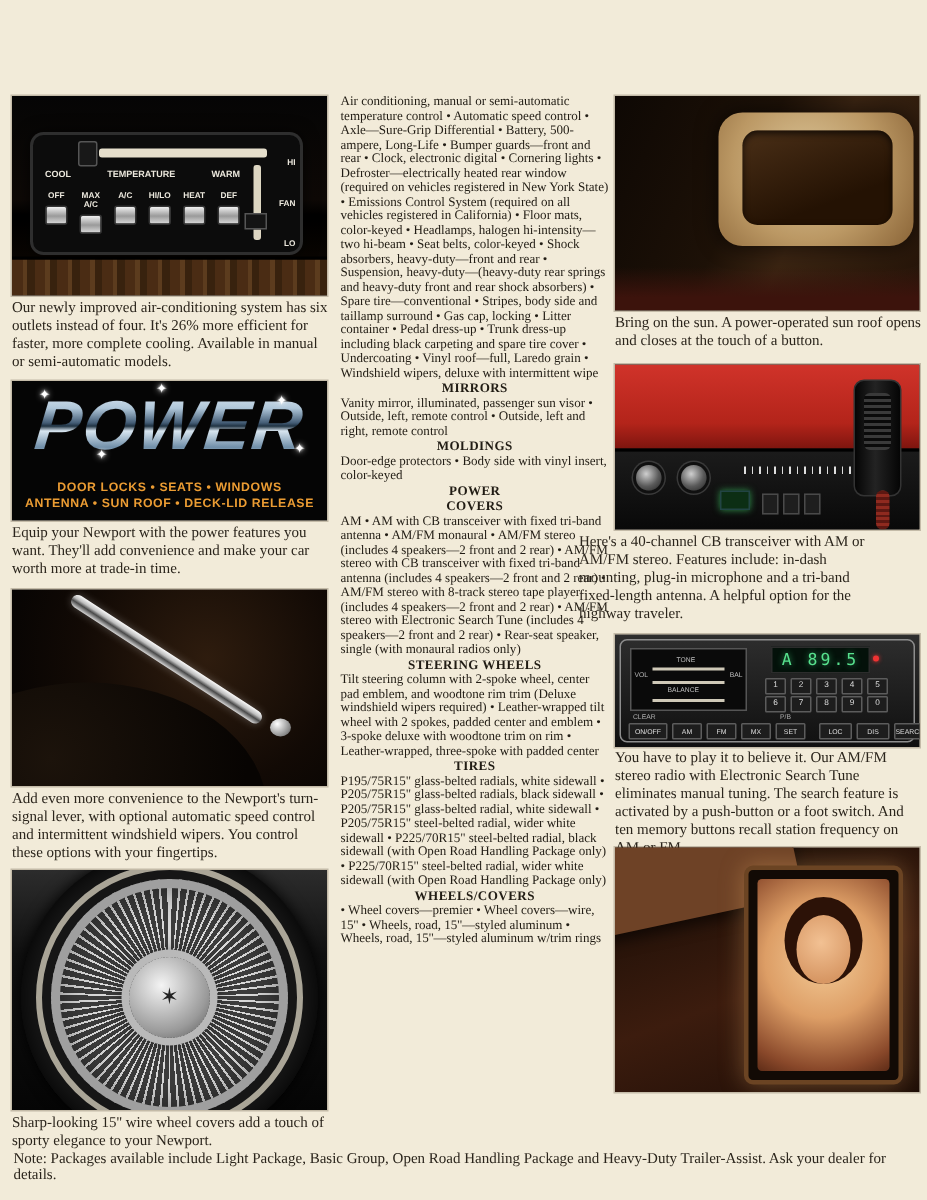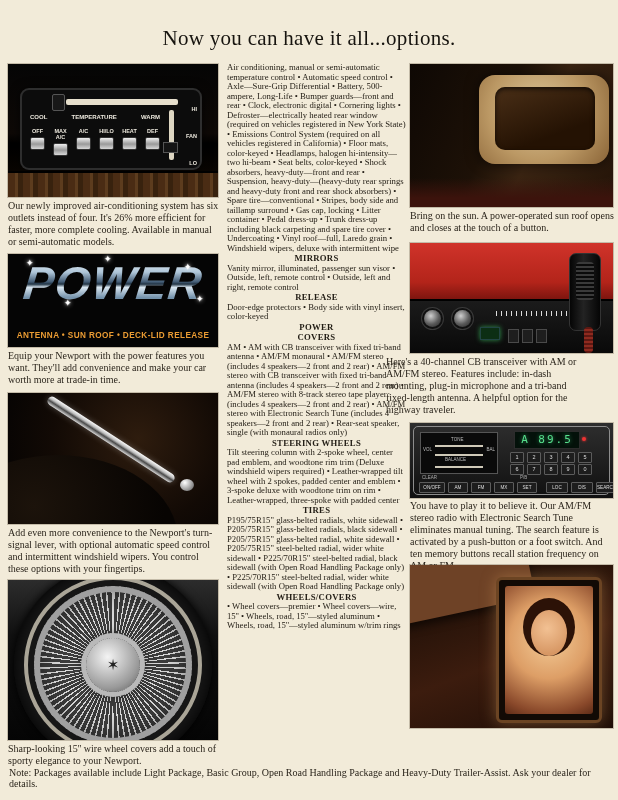--- a/index.html
+++ b/index.html
@@ -128,21 +128,20 @@
   .face{position:absolute;left:26px;top:24px;width:36px;height:46px;border-radius:50%;
         background:radial-gradient(circle at 45% 40%,#f2c193,#d79764 75%);}
   
   .note{position:absolute;left:9px;top:767px;width:604px;font-size:10px;color:#2b251c;}
 </style>
 </head>
 <body>
 
 <div id="page">
 
-  <div class="title">Now you can have it all...options.</div>
 
   <div class="photo ac-bg" style="left:8px;top:64px;width:210px;height:133px;">
     <div class="ac-panel">
       <div class="ac-lever"></div>
       <div class="ac-slider"></div>
       <div class="ac-toplabels">
         <span>COOL</span>
         <span>TEMPERATURE</span>
         <span>WARM</span>
       </div>
@@ -167,20 +166,21 @@
   <div class="caption" style="left:8px;top:200px;width:212px;">Our newly improved air-conditioning system has six outlets instead of four. It's 26% more efficient for faster, more complete cooling. Available in manual or semi-automatic models.</div>
 
   <div class="photo power-bg" style="left:8px;top:254px;width:210px;height:93px;">
     <div class="power-logo">POWER</div>
     <span class="spark" style="left:18px;top:4px;">✦</span>
     <span class="spark" style="left:96px;top:0px;">✦</span>
     <span class="spark" style="left:176px;top:8px;">✦</span>
     <span class="spark" style="left:56px;top:44px;">✦</span>
     <span class="spark" style="left:188px;top:40px;">✦</span>
     <div class="power-lines">
+      <div>DOOR LOCKS • SEATS • WINDOWS</div>
       <div>ANTENNA • SUN ROOF • DECK-LID RELEASE</div>
     </div>
   </div>
   <div class="caption" style="left:8px;top:350px;width:212px;">Equip your Newport with the power features you want. They'll add convenience and make your car worth more at trade-in time.</div>
 
   <div class="photo lever-bg" style="left:8px;top:393px;width:210px;height:131px;">
     <div class="column-shape"></div>
     <div class="stalk"></div>
     <div class="stalk-knob"></div>
   </div>
@@ -194,21 +194,21 @@
           <div class="hub-star">✶</div>
         </div>
     </div>
   </div>
   <div class="caption" style="left:8px;top:743px;width:224px;">Sharp-looking 15'' wire wheel covers add a touch of sporty elegance to your Newport.</div>
 
   <div id="options">
     <div>Air conditioning, manual or semi-automatic temperature control • Automatic speed control • Axle—Sure-Grip Differential • Battery, 500-ampere, Long-Life • Bumper guards—front and rear • Clock, electronic digital • Cornering lights • Defroster—electrically heated rear window (required on vehicles registered in New York State) • Emissions Control System (required on all vehicles registered in California) • Floor mats, color-keyed • Headlamps, halogen hi-intensity—two hi-beam • Seat belts, color-keyed • Shock absorbers, heavy-duty—front and rear • Suspension, heavy-duty—(heavy-duty rear springs and heavy-duty front and rear shock absorbers) • Spare tire—conventional • Stripes, body side and taillamp surround • Gas cap, locking • Litter container • Pedal dress-up • Trunk dress-up including black carpeting and spare tire cover • Undercoating • Vinyl roof—full, Laredo grain • Windshield wipers, deluxe with intermittent wipe</div>
     <div class="sect-head">MIRRORS</div>
     <div>Vanity mirror, illuminated, passenger sun visor • Outside, left, remote control • Outside, left and right, remote control</div>
-    <div class="sect-head">RELEASE</div>
+    <div class="sect-head">MOLDINGS</div>
     <div>Door-edge protectors • Body side with vinyl insert, color-keyed</div>
     <div class="sect-head">POWER</div>
     <div class="sect-head">COVERS</div>
     <div>AM • AM with CB transceiver with fixed tri-band antenna • AM/FM monaural • AM/FM stereo (includes 4 speakers—2 front and 2 rear) • AM/FM stereo with CB transceiver with fixed tri-band antenna (includes 4 speakers—2 front and 2 rear) • AM/FM stereo with 8-track stereo tape player (includes 4 speakers—2 front and 2 rear) • AM/FM stereo with Electronic Search Tune (includes 4 speakers—2 front and 2 rear) • Rear-seat speaker, single (with monaural radios only)</div>
     <div class="sect-head">STEERING WHEELS</div>
     <div>Tilt steering column with 2-spoke wheel, center pad emblem, and woodtone rim trim (Deluxe windshield wipers required) • Leather-wrapped tilt wheel with 2 spokes, padded center and emblem • 3-spoke deluxe with woodtone trim on rim • Leather-wrapped, three-spoke with padded center</div>
     <div class="sect-head">TIRES</div>
     <div>P195/75R15" glass-belted radials, white sidewall • P205/75R15" glass-belted radials, black sidewall • P205/75R15" glass-belted radial, white sidewall • P205/75R15" steel-belted radial, wider white sidewall • P225/70R15" steel-belted radial, black sidewall (with Open Road Handling Package only) • P225/70R15" steel-belted radial, wider white sidewall (with Open Road Handling Package only)</div>
     <div class="sect-head">WHEELS/COVERS</div>
     <div>• Wheel covers—premier • Wheel covers—wire, 15'' • Wheels, road, 15''—styled aluminum • Wheels, road, 15''—styled aluminum w/trim rings</div>

